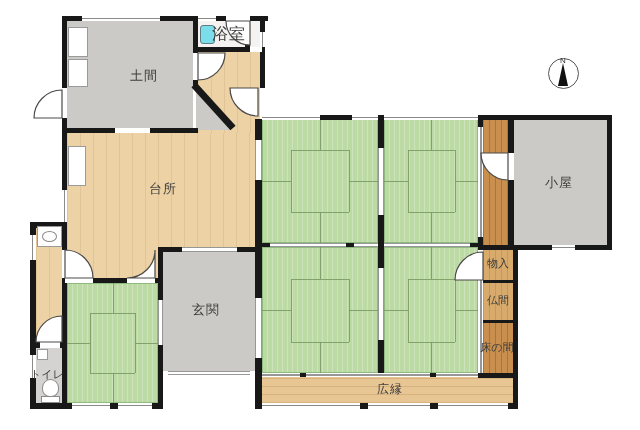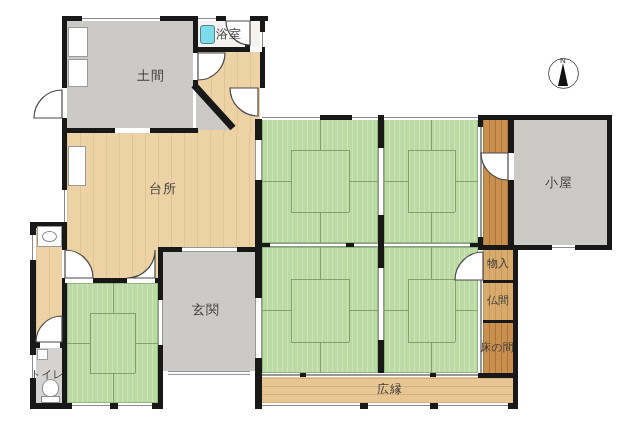--- a/index.html
+++ b/index.html
@@ -248,22 +248,22 @@
   <div class="fixture z30" style="left:37px;top:226px;width:25px;height:21px"></div>
   <div class="fixture z30" style="left:42px;top:231px;width:15px;height:11px;border-radius:50%;border-color:#888"></div>
   <div class="fixture z30" style="left:37px;top:349px;width:11px;height:11px"></div>
   <div class="fixture z30" style="left:42px;top:379px;width:17px;height:18px;border-radius:50% 50% 45% 45%;border-color:#8a8a8a"></div>
   <div class="fixture z30" style="left:41px;top:396px;width:19px;height:7px;border-color:#8a8a8a"></div>
 
   <div id="compass-circle"></div>
   <div id="compass-needle"></div>
   <div id="compass-n">N</div>
 
-  <div class="label" style="left:151px;top:76px">土間</div>
-  <div class="label" style="left:229px;top:34px;font-size:12px">浴室</div>
+  <div class="label" style="left:144px;top:76px">土間</div>
+  <div class="label" style="left:229px;top:34px;font-size:16px">浴室</div>
   <div class="label" style="left:163px;top:189px">台所</div>
   <div class="label" style="left:206px;top:310px">玄関</div>
   <div class="label small" style="left:47px;top:374px">トイレ</div>
   <div class="label" style="left:559px;top:183px">小屋</div>
   <div class="label small" style="left:498px;top:263px">物入</div>
   <div class="label small" style="left:498px;top:300px">仏間</div>
   <div class="label small" style="left:497px;top:347px">床の間</div>
   <div class="label" style="left:390px;top:389px;font-size:12px">広縁</div>
 </div>
 

